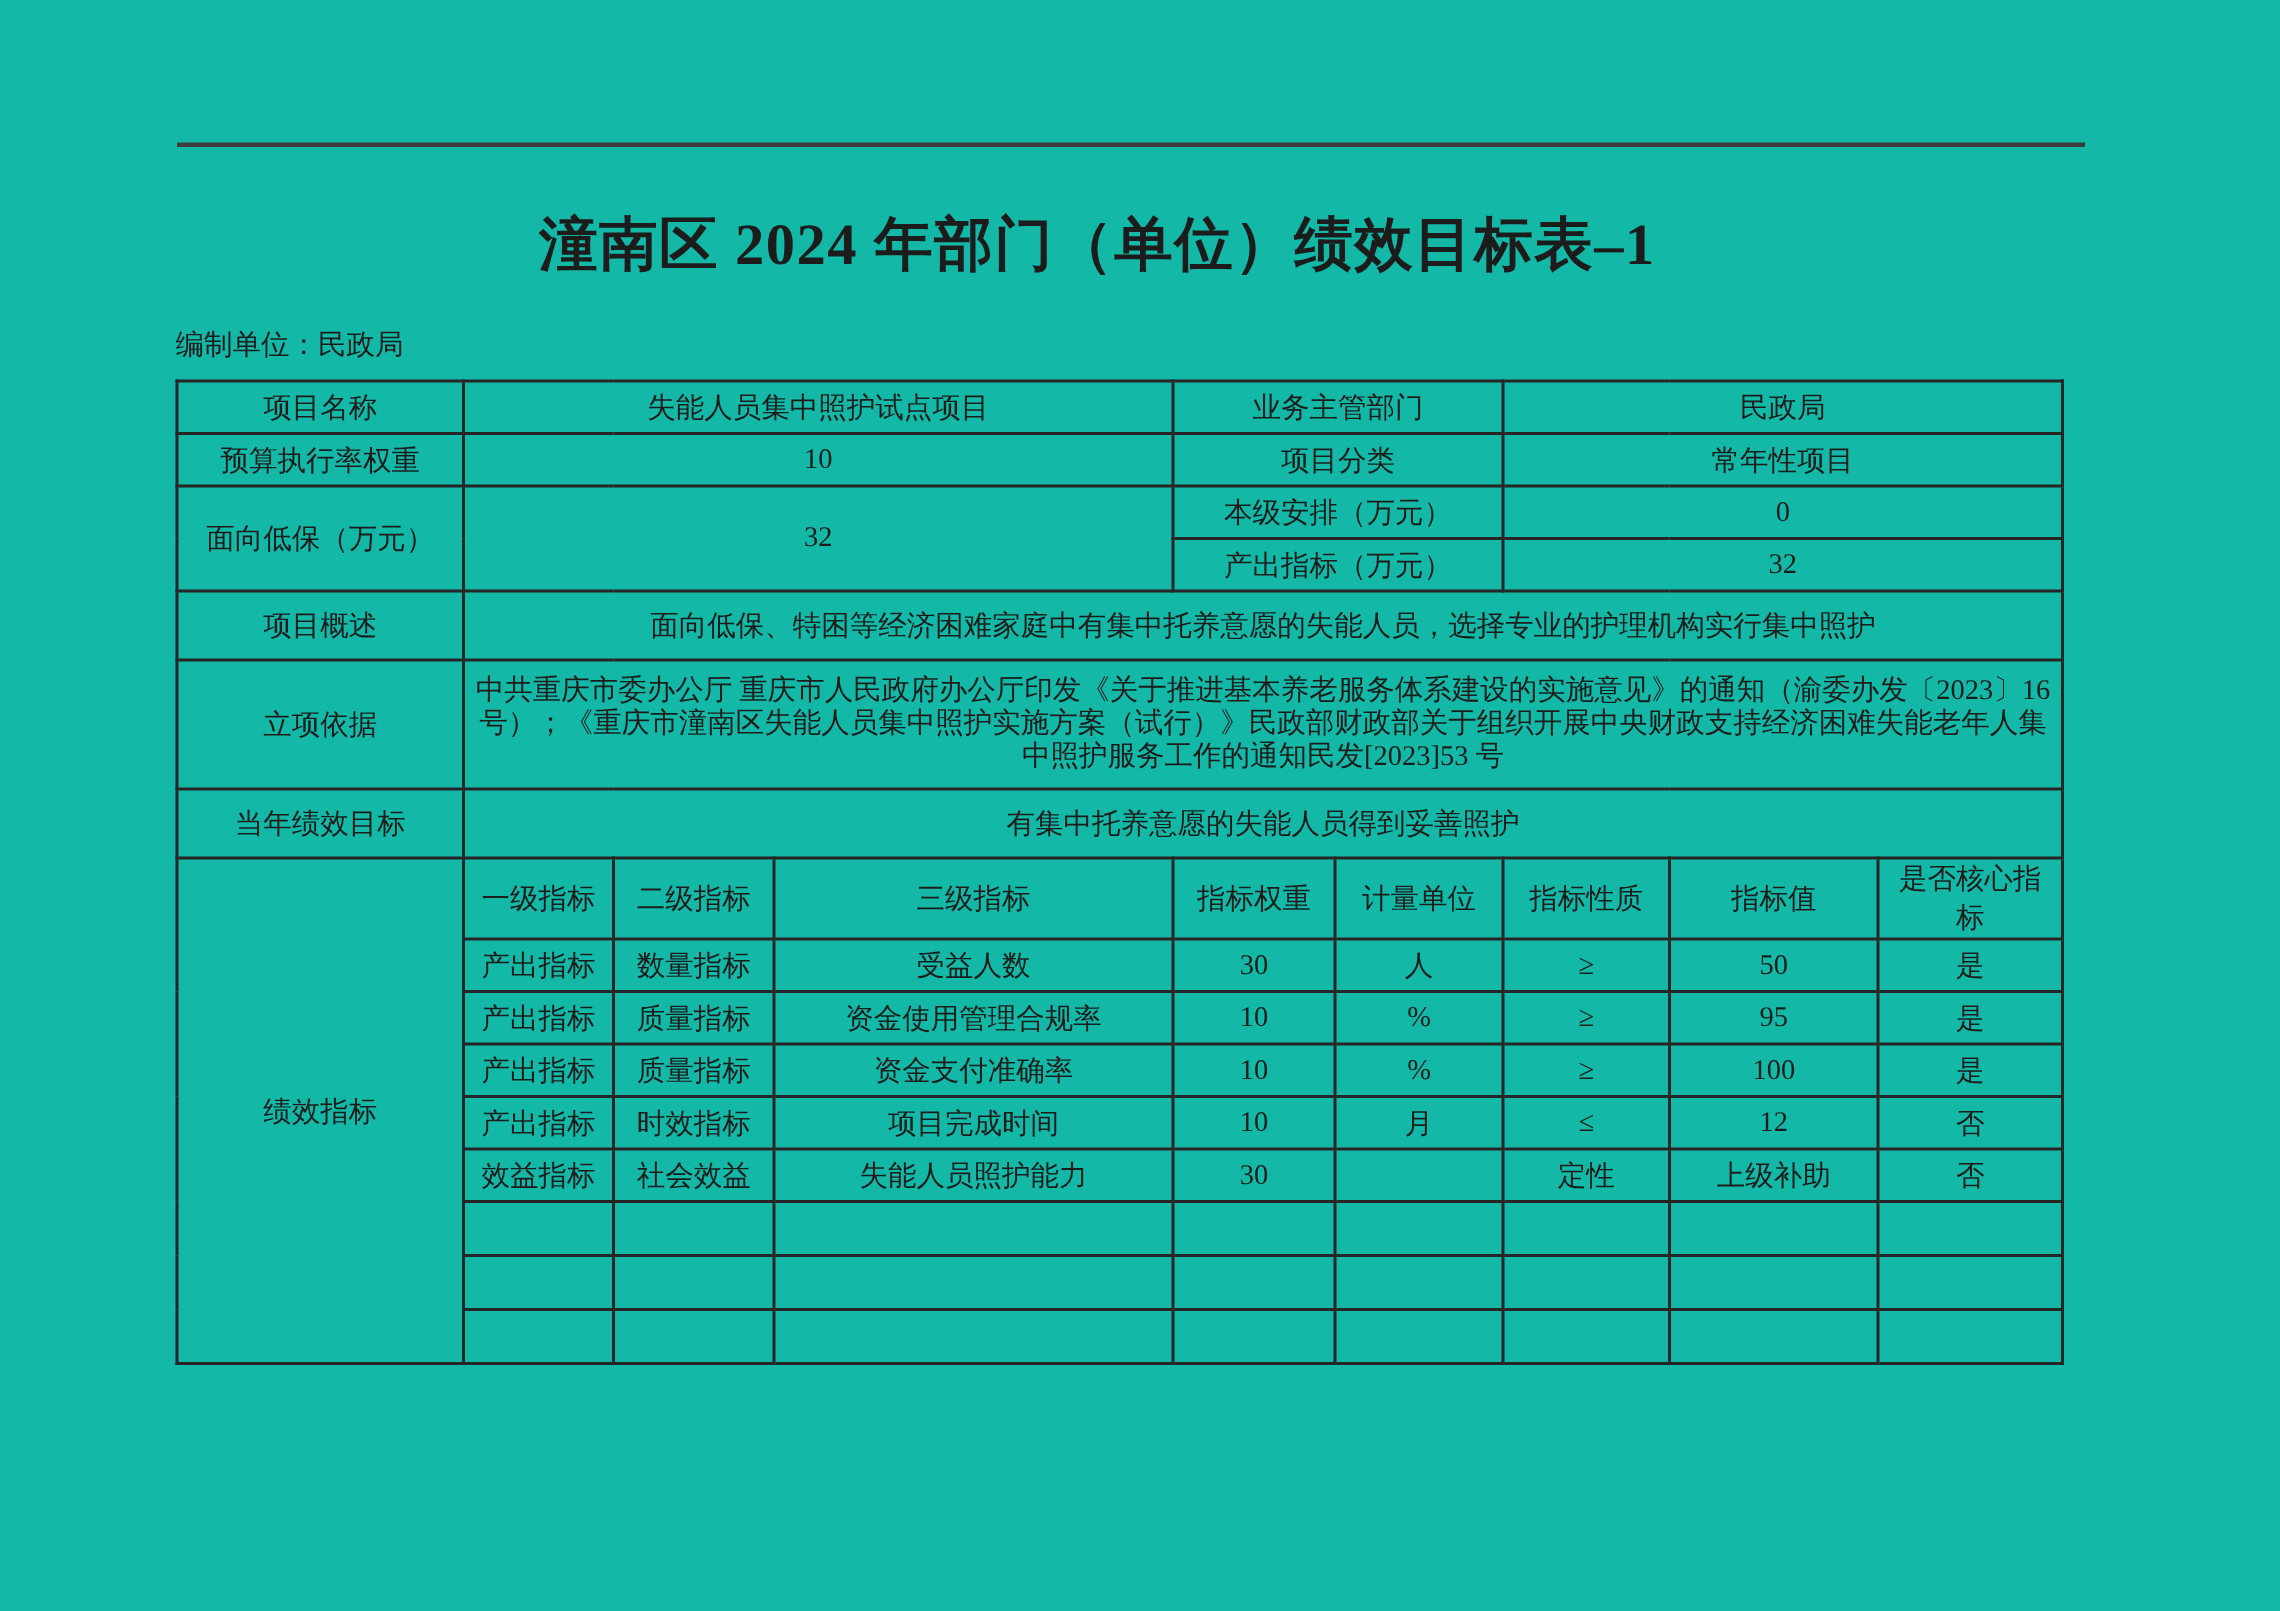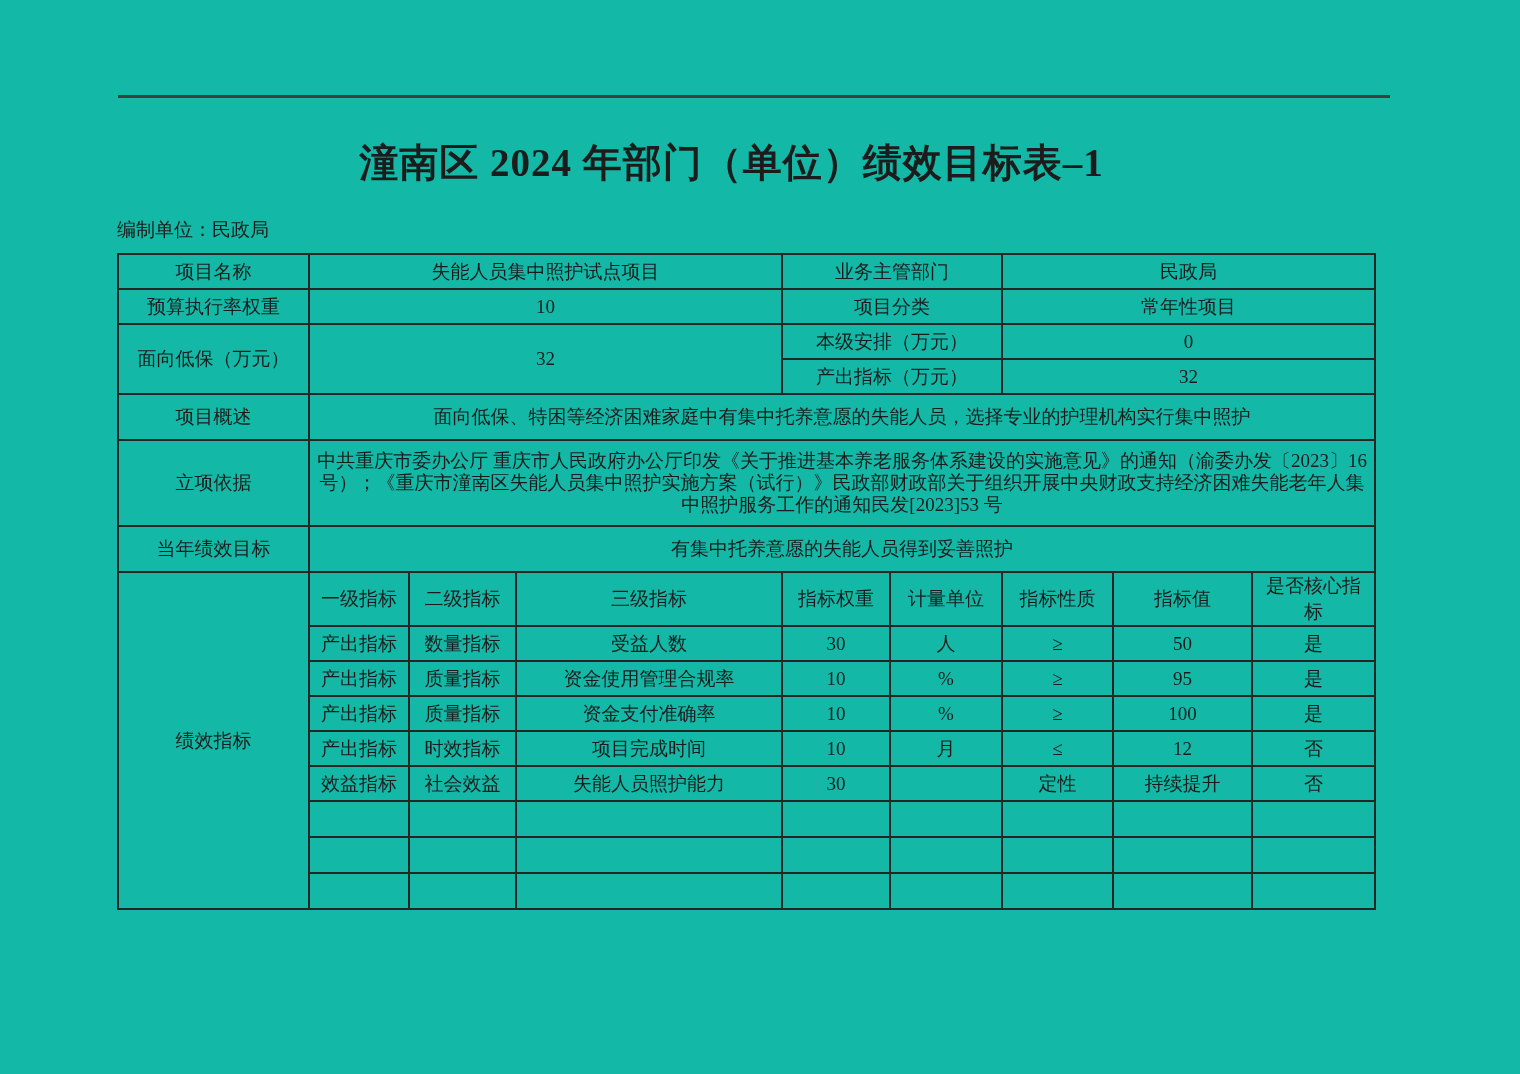--- a/index.html
+++ b/index.html
@@ -192,21 +192,21 @@
         <td>否</td>
       </tr>
 
       <tr class="h37">
         <td>效益指标</td>
         <td>社会效益</td>
         <td class="tleft">失能人员照护能力</td>
         <td>30</td>
         <td></td>
         <td>定性</td>
-        <td>持续提升</td>
+        <td>上级补助</td>
         <td>否</td>
       </tr>
 
       <tr class="h38">
         <td></td>
         <td></td>
         <td></td>
         <td></td>
         <td></td>
         <td></td>

